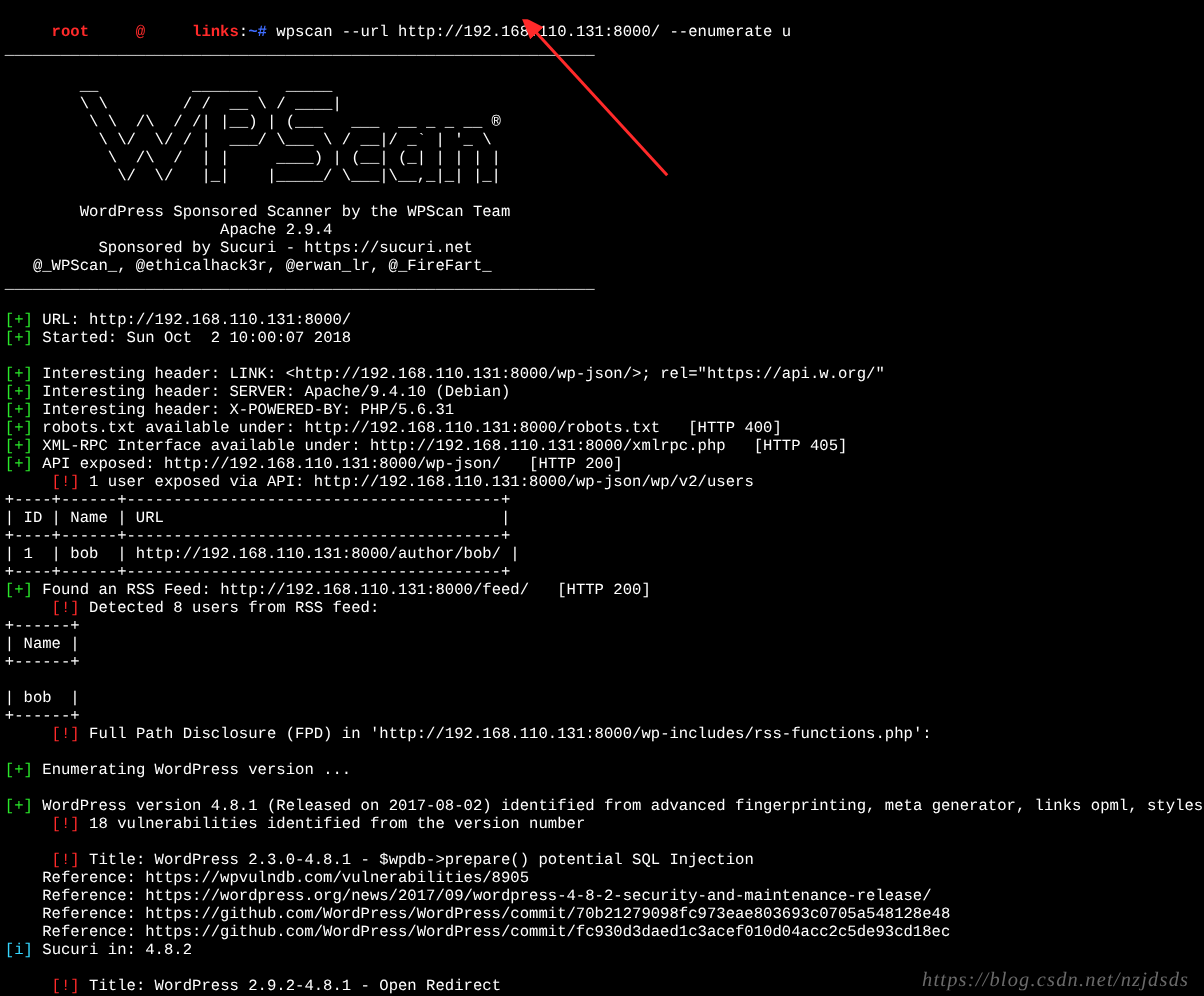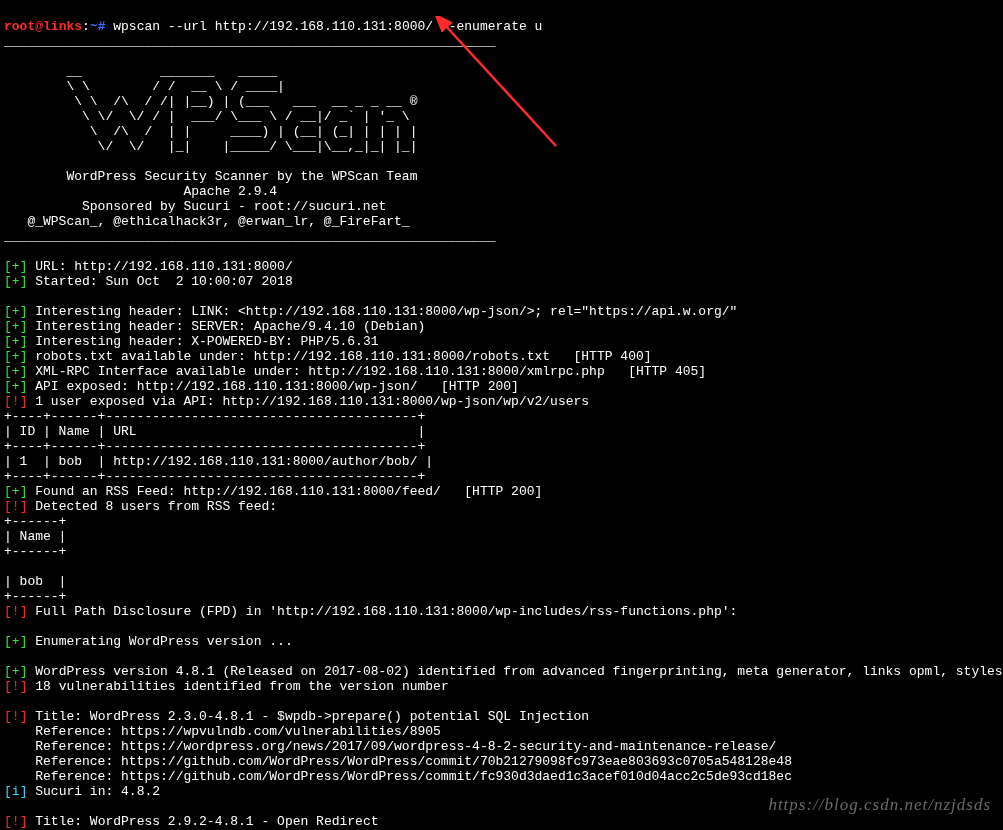--- a/index.html
+++ b/index.html
@@ -12,39 +12,39 @@
     line-height: 15px;
     width: 1003px;
     height: 830px;
     overflow: hidden;
     position: relative;
   }
   .terminal {
     padding: 4px 4px;
     white-space: pre;
   }
-  .red    { color: #ff2a2a; }
+  .red    { color: #ff2a2a; margin-left: 39px; }
   .blue   { color: #3f6dff; }
   .green  { color: #2ae82a; }
   .cyan   { color: #36d7ff; }
   .white  { color: #ffffff; }
   .bold   { font-weight: bold; }
 
   
   .arrow {
     position: absolute;
     left: 426px;
     top: 16px;
     pointer-events: none;
   }
 
   .watermark {
     position: absolute;
     right: 12px;
-    bottom: 18px;
+    bottom: 6px;
     color: #6a6a6a;
     font-family: "STKaiti", "Kaiti", serif;
     font-size: 17px;
     font-style: italic;
     letter-spacing: 1px;
     pointer-events: none;
   }
 </style>
 </head>
 <body>
@@ -53,23 +53,23 @@
 <span class="red bold">root</span><span class="red">@</span><span class="red bold">links</span><span class="white">:</span><span class="blue bold">~# </span><span class="white">wpscan --url http://192.168.110.131:8000/ --enumerate u</span>
 <span class="white">_______________________________________________________________</span>
 
 <span class="white">        __          _______   _____                  </span>
 <span class="white">        \ \        / /  __ \ / ____|                 </span>
 <span class="white">         \ \  /\  / /| |__) | (___   ___  __ _ _ __ ®</span>
 <span class="white">          \ \/  \/ / |  ___/ \___ \ / __|/ _` | '_ \ </span>
 <span class="white">           \  /\  /  | |     ____) | (__| (_| | | | |</span>
 <span class="white">            \/  \/   |_|    |_____/ \___|\__,_|_| |_|</span>
 
-<span class="white">        WordPress Security Scanner by the WPScan Team </span>
+<span class="white">        WordPress Sponsored Scanner by the WPScan Team </span>
 <span class="white">                       Apache 2.9.4</span>
-<span class="white">          Sponsored by Sucuri - root://sucuri.net</span>
+<span class="white">          Sponsored by Sucuri - https://sucuri.net</span>
 <span class="white">   @_WPScan_, @ethicalhack3r, @erwan_lr, @_FireFart_</span>
 <span class="white">_______________________________________________________________</span>
 
 <span class="green"><span>[</span><span>+</span><span>] </span></span><span class="white">URL: http://192.168.110.131:8000/</span>
 <span class="green"><span>[</span><span>+</span><span>] </span></span><span class="white">Started: Sun Oct  2 10:00:07 2018</span>
 
 <span class="green"><span>[</span><span>+</span><span>] </span></span><span class="white">Interesting header: LINK: &lt;http://192.168.110.131:8000/wp-json/&gt;; rel="https://api.w.org/"</span>
 <span class="green"><span>[</span><span>+</span><span>] </span></span><span class="white">Interesting header: SERVER: Apache/9.4.10 (Debian)</span>
 <span class="green"><span>[</span><span>+</span><span>] </span></span><span class="white">Interesting header: X-POWERED-BY: PHP/5.6.31</span>
 <span class="green"><span>[</span><span>+</span><span>] </span></span><span class="white">robots.txt available under: http://192.168.110.131:8000/robots.txt   [HTTP 400]</span>

